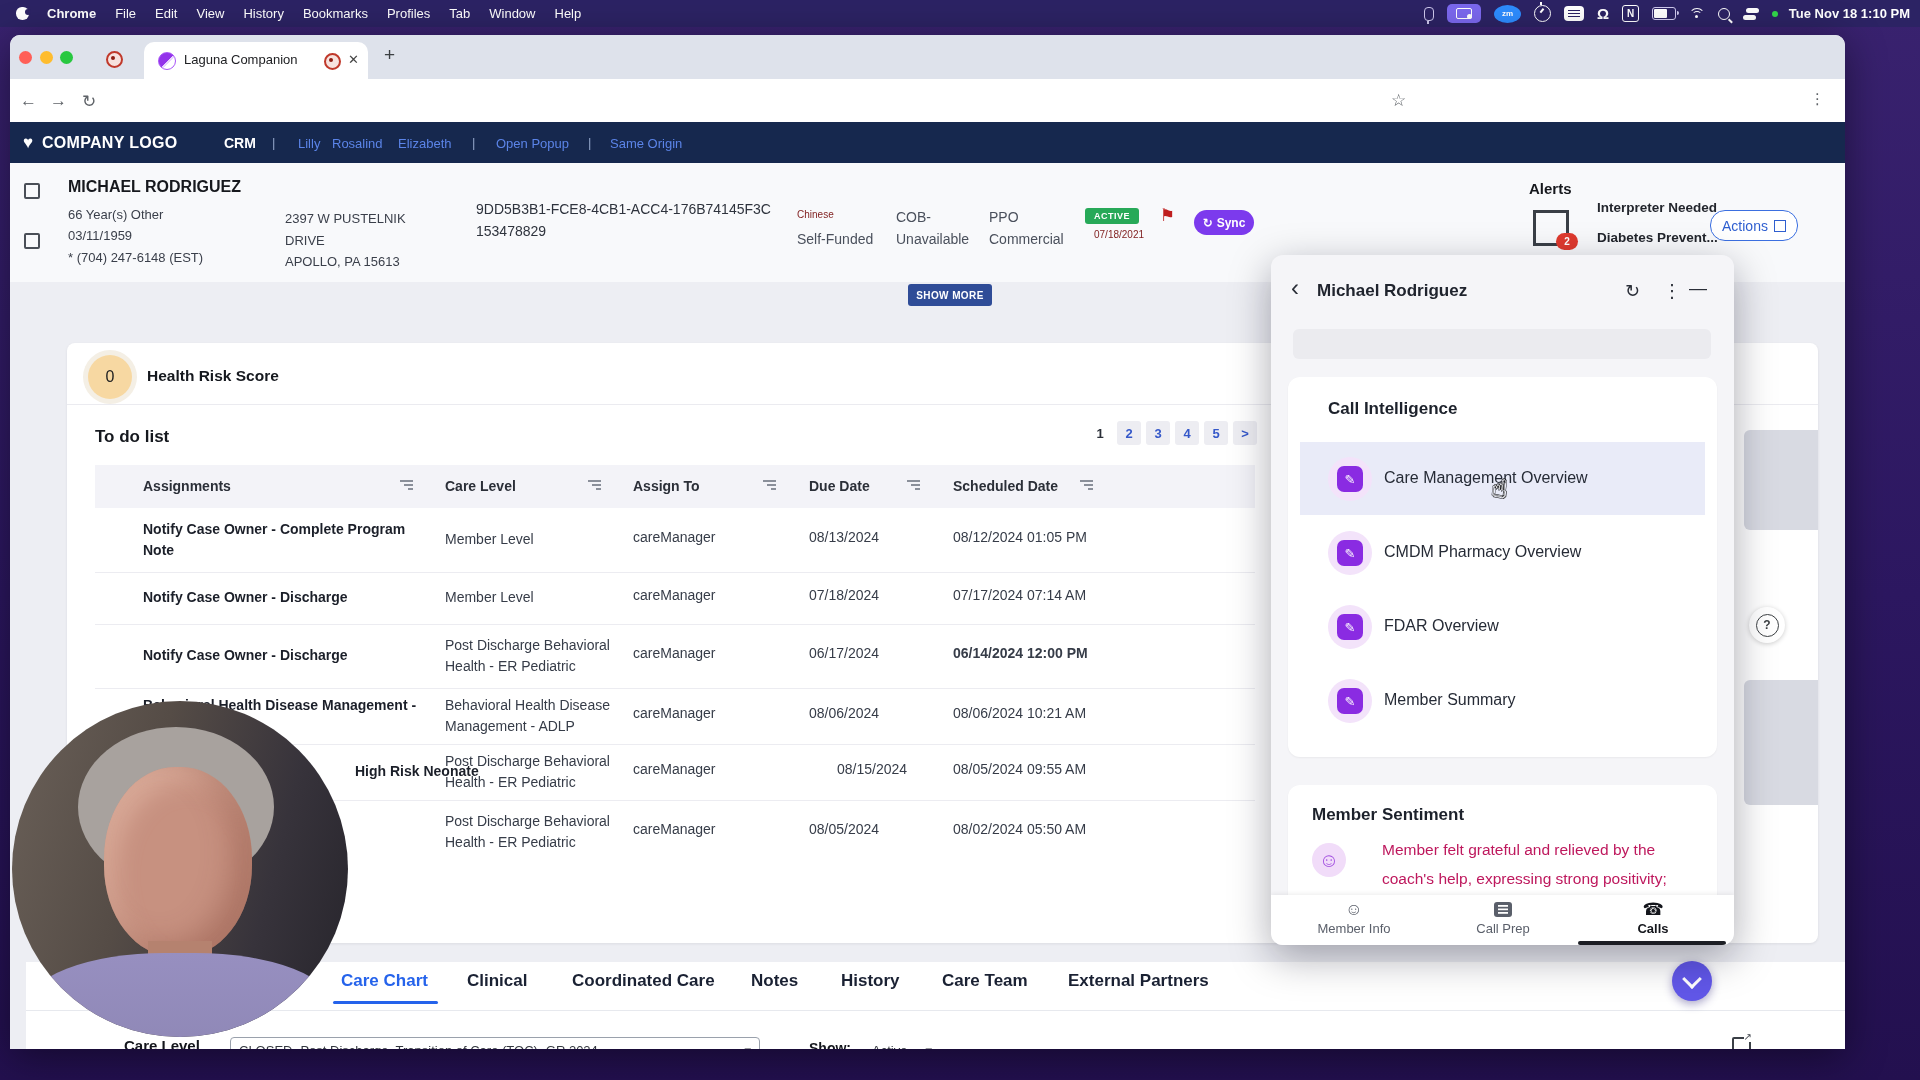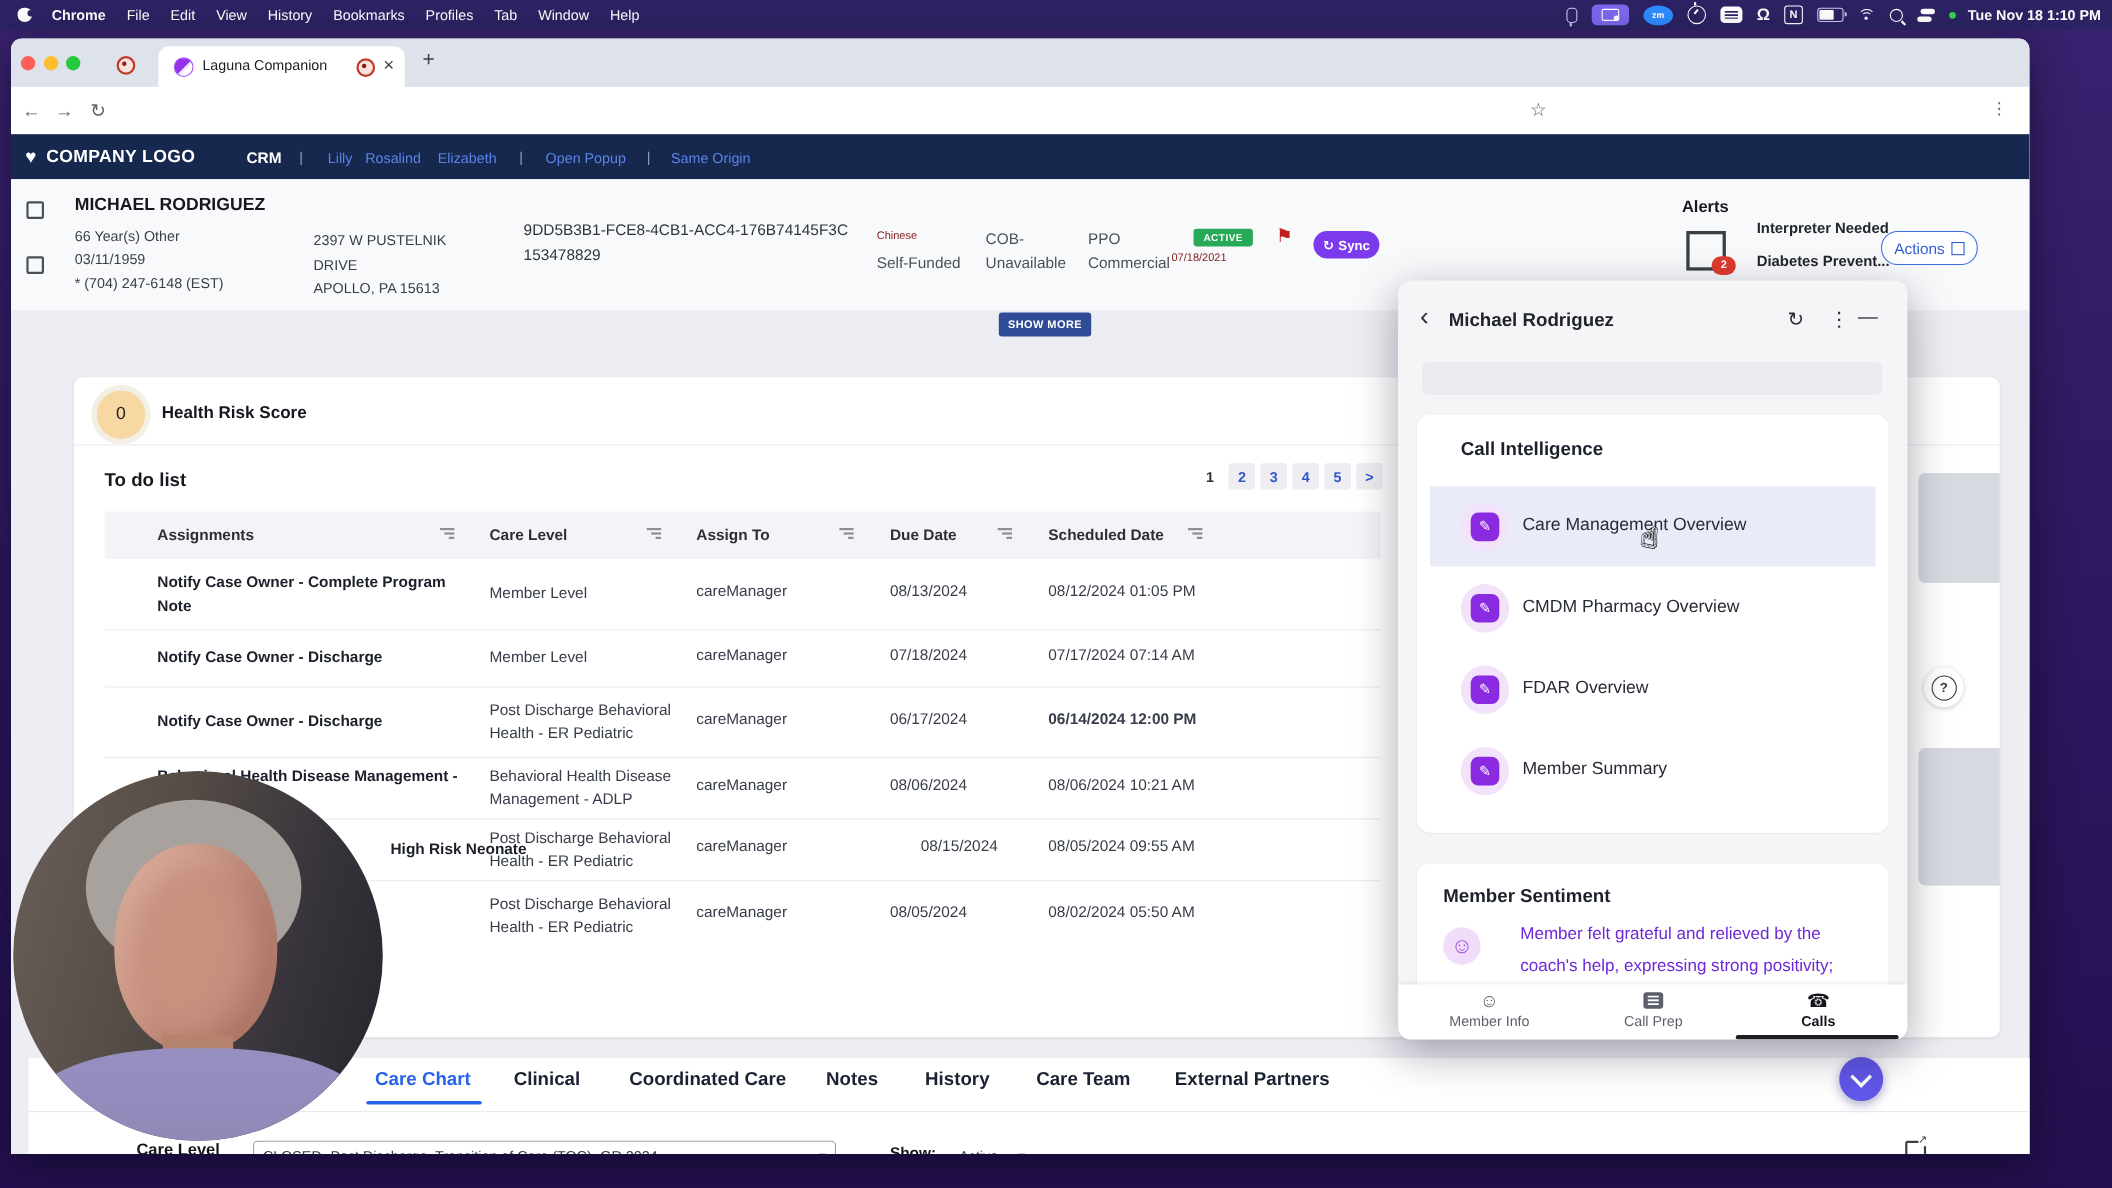--- a/index.html
+++ b/index.html
@@ -150,21 +150,21 @@
   .pico{font-size:18px;color:#2a2e38;}
   .skel{left:22px;top:74px;width:418px;height:30px;background:#ebebef;border-radius:6px;}
   .pcard{left:17px;width:429px;background:#fff;border-radius:12px;box-shadow:0 1px 2px rgba(0,0,0,.05);}
   .pcardtitle{font-size:17px;font-weight:bold;color:#1c212b;}
   .pitem{left:0;width:429px;height:73px;}
   .pitem.sel{left:12px;width:405px;background:#e9ebf8;}
   .glow{width:44px;height:44px;border-radius:50%;background:#f3e3fa;}
   .pensq{width:26px;height:26px;border-radius:7px;background:#8a2be2;color:#fff;font-size:13px;}
   .pitemlbl{font-size:16px;color:#262b36;}
   .smiley{width:34px;height:34px;border-radius:50%;background:#f1dcf9;color:#a24fe0;font-size:20px;}
-  .sentline{font-size:15.5px;color:#6d28d9;line-height:29px;display:block;}
+  .sentline{font-size:15.5px;color:#be185d;line-height:29px;display:block;}
   .ptabbar{left:0;top:640px;width:463px;height:50px;background:#fff;box-shadow:0 -1px 5px rgba(0,0,0,.08);}
   .ptab{top:5px;width:120px;display:flex;flex-direction:column;align-items:center;gap:2px;}
   .ptablbl{font-size:13px;color:#5a5f6a;}
   .ptab.act .ptablbl{color:#14161c;font-weight:600;}
   .ptabic{font-size:17px;color:#5a5f6a;height:19px;display:flex;align-items:center;}
   .ptab.act .ptabic{color:#14161c;}
   .prepic{width:18px;height:15px;background:#5a5f6a;border-radius:3px;position:relative;}
   .prepic:after{content:"";position:absolute;left:4px;top:3px;width:10px;height:9px;
     background:linear-gradient(#fff 1.5px,transparent 1.5px) 0 0/10px 3.5px;}
   .ptabunder{left:307px;top:686px;width:148px;height:4px;background:#1c1e24;border-radius:2px;}
@@ -301,21 +301,21 @@
       <span class="pline abs" style="left:275px;top:91px;">APOLLO, PA 15613</span>
       <span class="pmid abs" style="left:466px;top:38px;">9DD5B3B1-FCE8-4CB1-ACC4-176B74145F3C</span>
       <span class="pmid abs" style="left:466px;top:60px;">153478829</span>
       <span class="ptop abs" style="left:787px;top:46px;">Chinese</span>
       <span class="psub abs" style="left:787px;top:68px;">Self-Funded</span>
       <span class="psub abs" style="left:886px;top:46px;">COB-</span>
       <span class="psub abs" style="left:886px;top:68px;">Unavailable</span>
       <span class="psub abs" style="left:979px;top:46px;">PPO</span>
       <span class="psub abs" style="left:979px;top:68px;">Commercial</span>
       <div class="activebadge ctr abs" style="left:1075px;top:45px;">ACTIVE</div>
-      <span class="ptop abs" style="left:1055px;top:66px;">07/18/2021</span>
+      <span class="ptop abs" style="left:1084px;top:66px;">07/18/2021</span>
       <span class="flagic abs" style="left:1150px;top:42px;">⚑</span>
       <div class="syncbtn ctr abs" style="left:1184px;top:47px;">
           <span>↻</span>
           <span>Sync</span>
         </div>
 
       <span class="alertstitle abs" style="left:1519px;top:17px;">Alerts</span>
       <div class="alertbox abs" style="left:1523px;top:47px;">
           <span class="alertbadge">2</span>
         </div>

